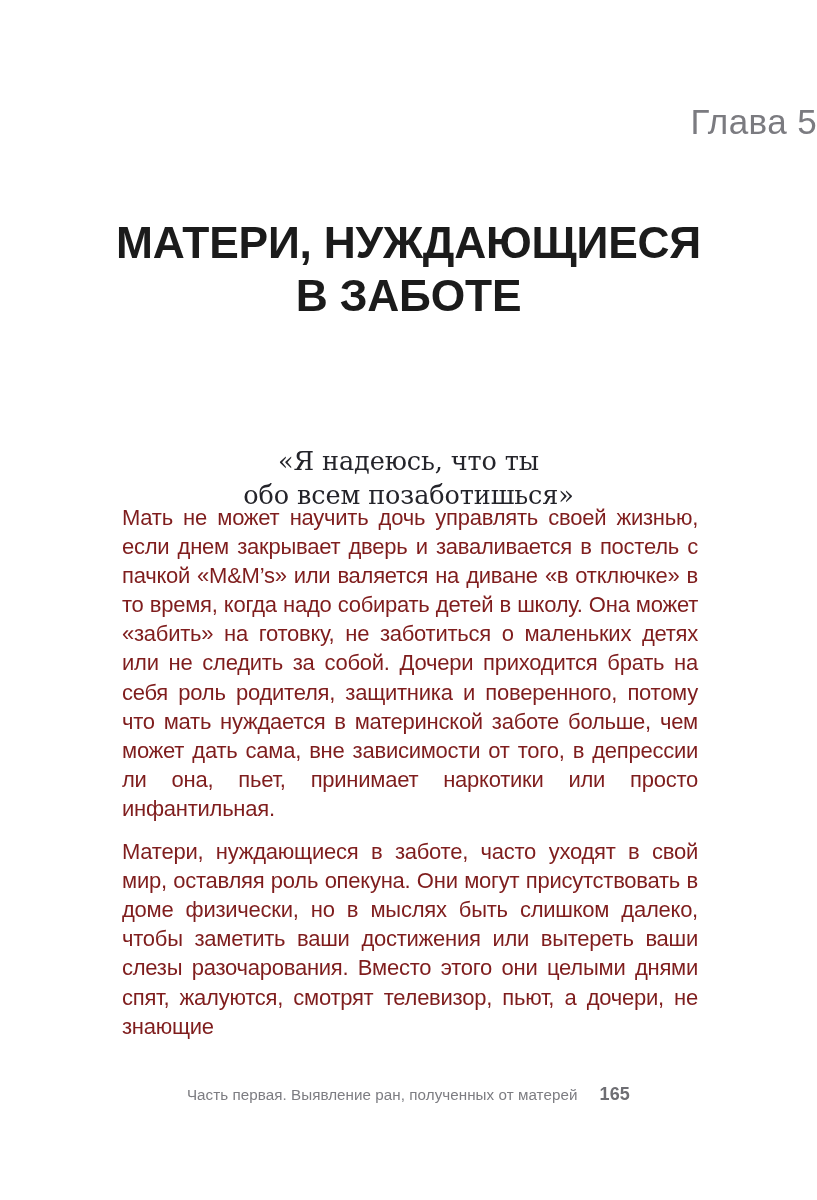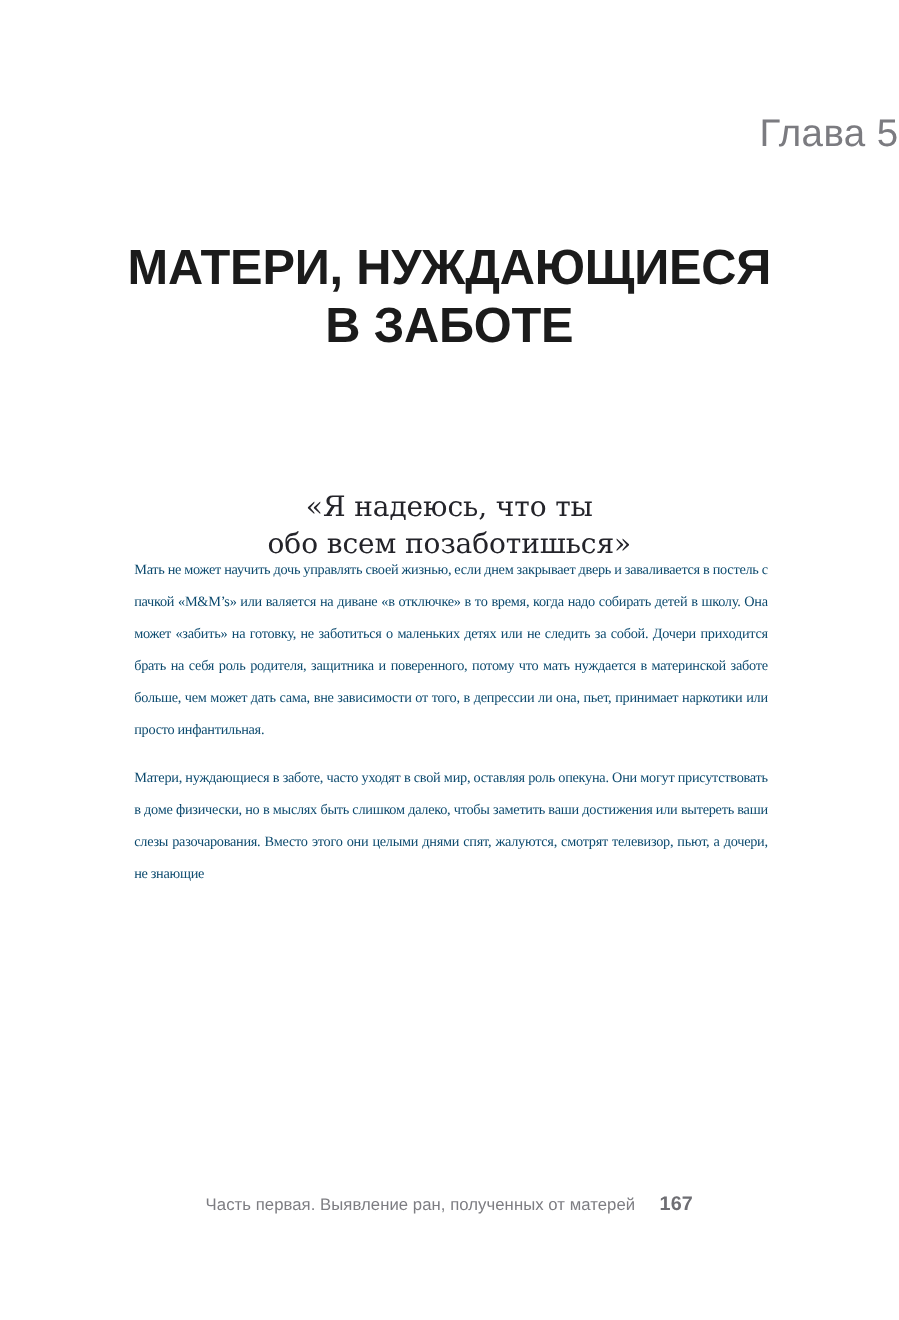--- a/index.html
+++ b/index.html
@@ -78,23 +78,23 @@
     position: absolute;
     top: 503px;
     left: 122px;
     width: 576px;
   }
 
   .para {
     margin: 0 0 14px 0;
     text-align: justify;
     text-justify: inter-word;
-    color: #0c4a6e;
-    font-family: Liberation Serif, serif;
-    font-size: 13px;
+    color: #7f1d1d;
+    font-family: Liberation Sans, sans-serif;
+    font-size: 22px;
     line-height: 29.1px;
     letter-spacing: -0.25px;
     word-spacing: -0.2px;
     hyphens: manual;
   }
   .para:last-child { margin-bottom: 12px; }
 
   
   .footer {
     position: absolute;
@@ -137,16 +137,16 @@
     <span class="eline">обо всем позаботишься»</span>
   </h2>
 
   <div class="body-block">
     <p class="para">Мать не может научить дочь управлять своей жизнью, если днем закрывает дверь и заваливается в постель с пачкой «M&amp;M’s» или валяется на диване «в отключке» в то время, когда надо собирать детей в школу. Она может «забить» на готовку, не заботиться о маленьких детях или не следить за собой. Дочери приходится брать на себя роль родителя, защитника и поверенного, потому что мать нуждается в материнской заботе больше, чем может дать сама, вне зависимости от того, в депрессии ли она, пьет, принимает наркотики или просто инфантильная.</p>
     <p class="para">Матери, нуждающиеся в заботе, часто уходят в свой мир, оставляя роль опекуна. Они могут присутствовать в доме физически, но в мыслях быть слишком далеко, чтобы заметить ваши достижения или вытереть ваши слезы разочарования. Вместо этого они целыми днями спят, жалуются, смотрят телевизор, пьют, а дочери, не знающие</p>
   </div>
 
   <div class="footer">
     <span class="footer-running">Часть первая. Выявление ран, полученных от матерей</span>
-    <span class="footer-pageno">167</span>
+    <span class="footer-pageno">165</span>
   </div>
 
 </div>
 
 </body></html>

